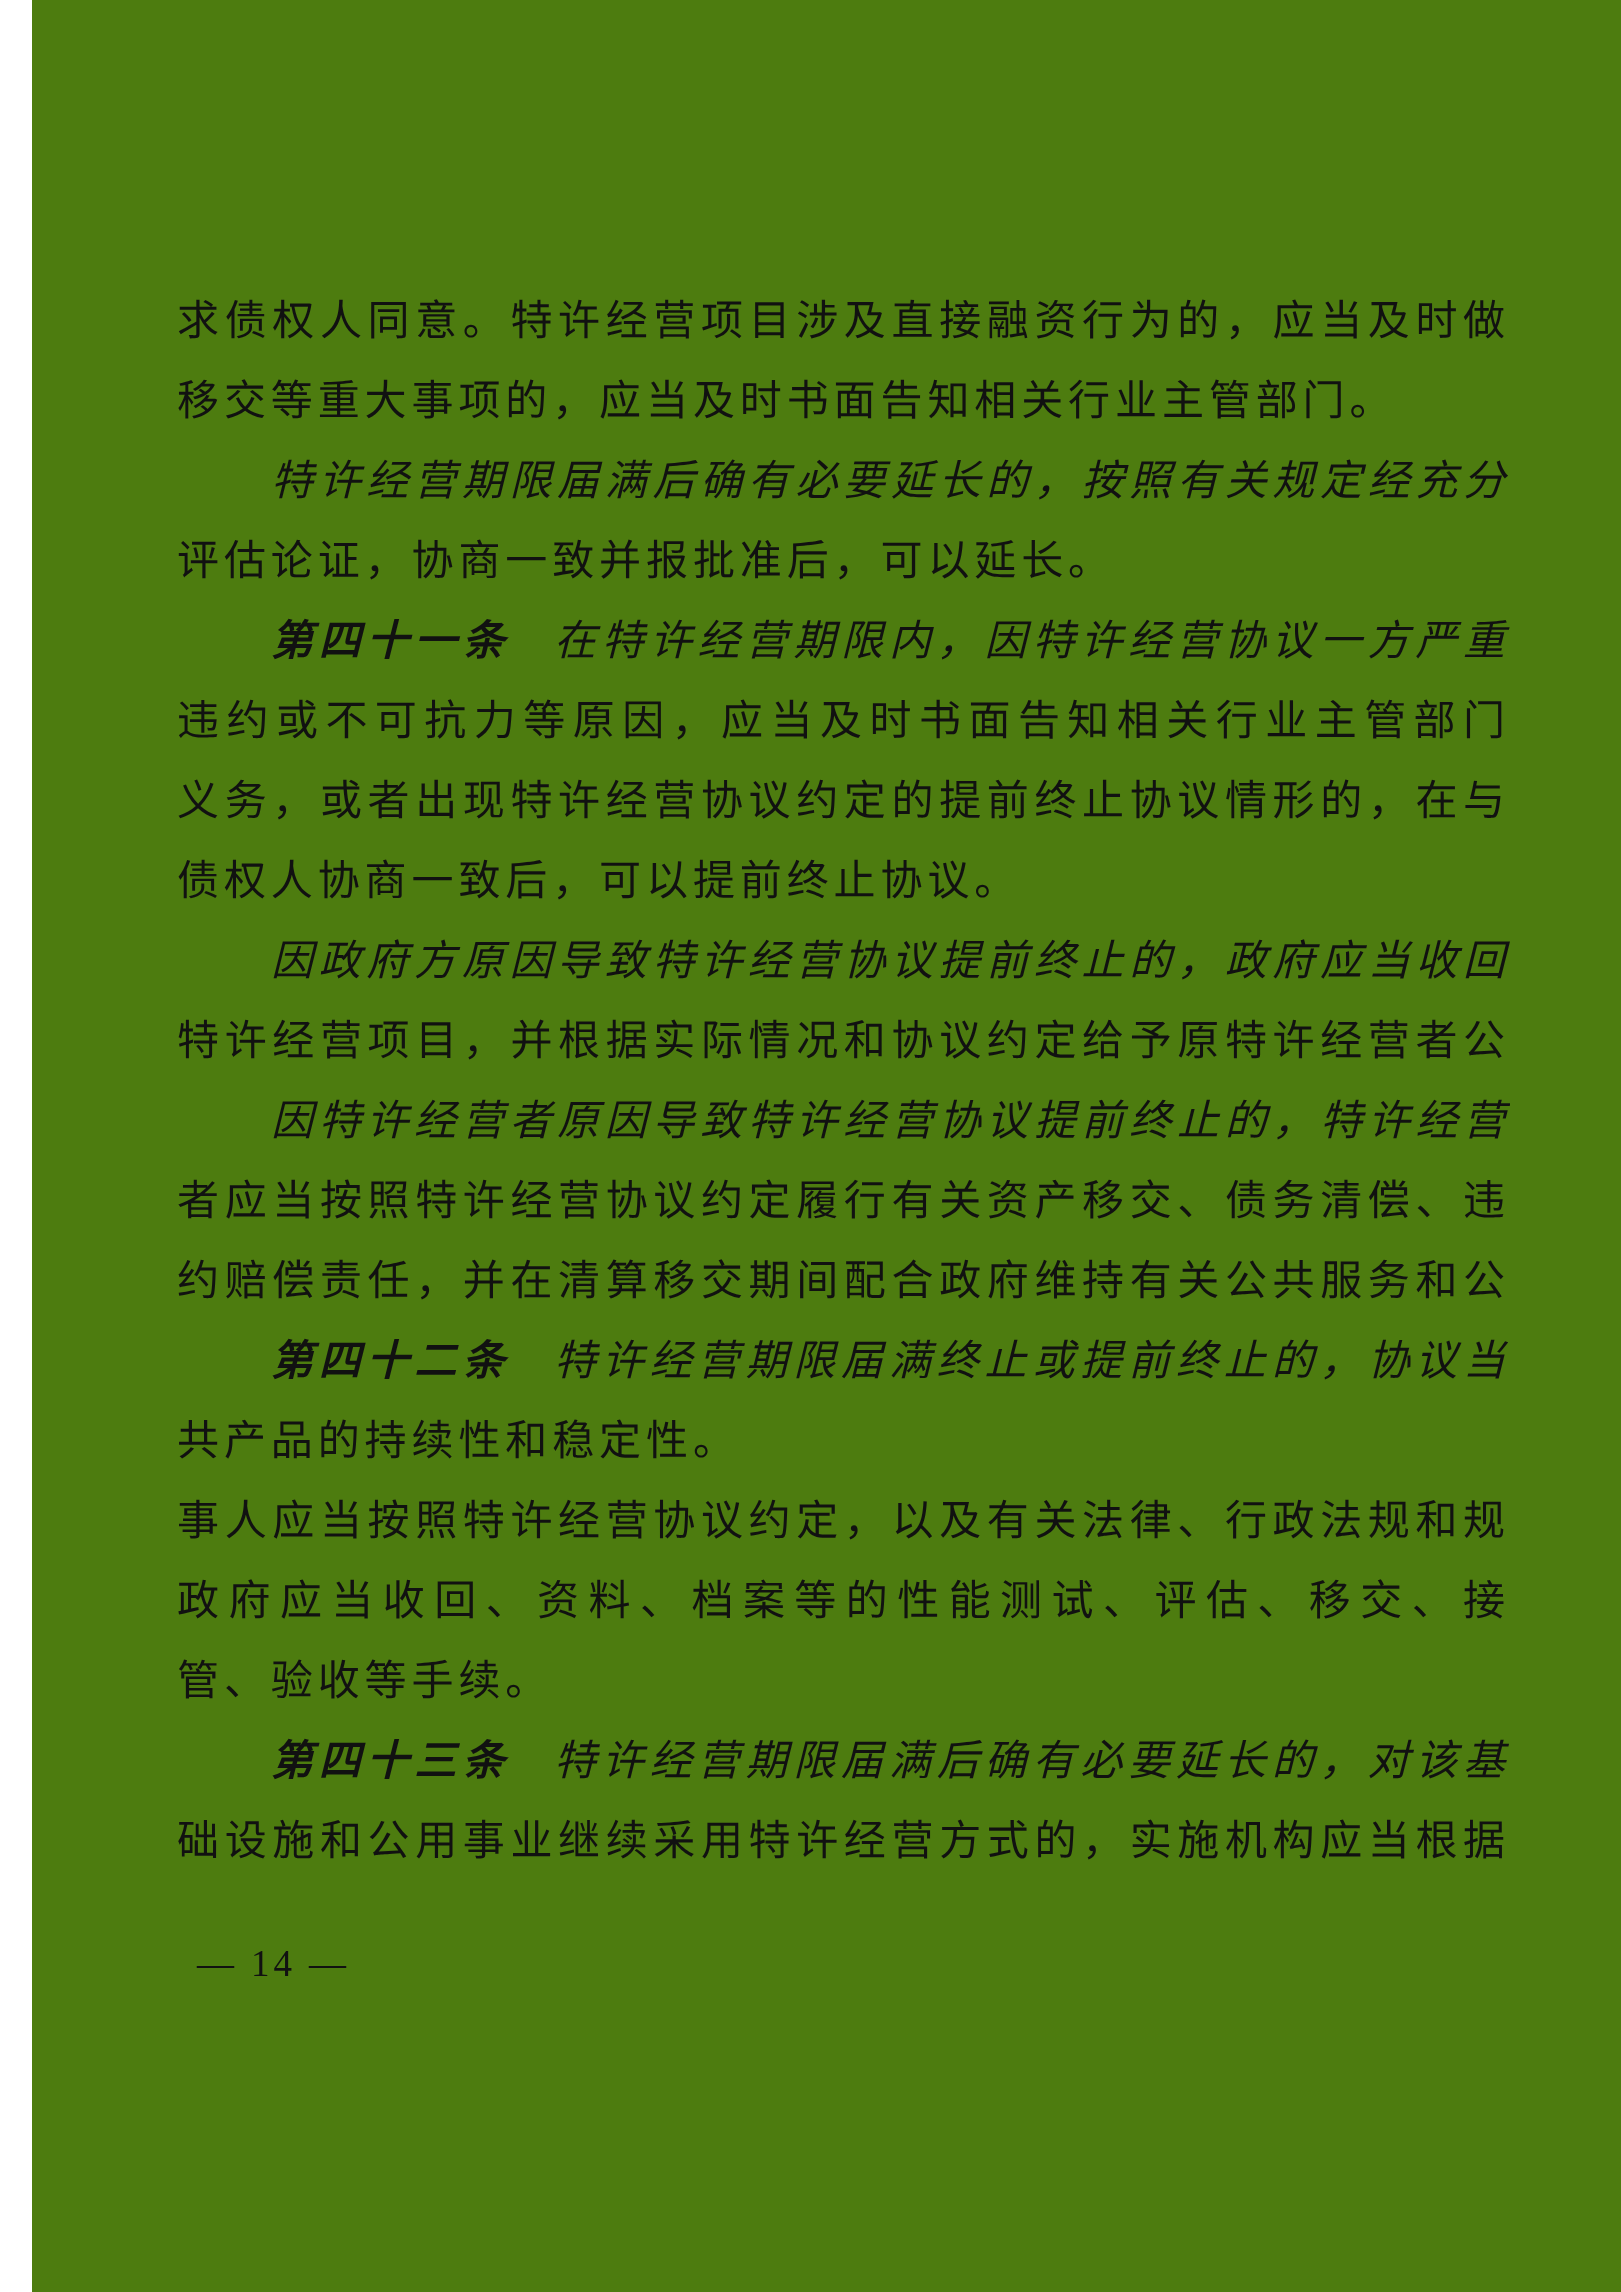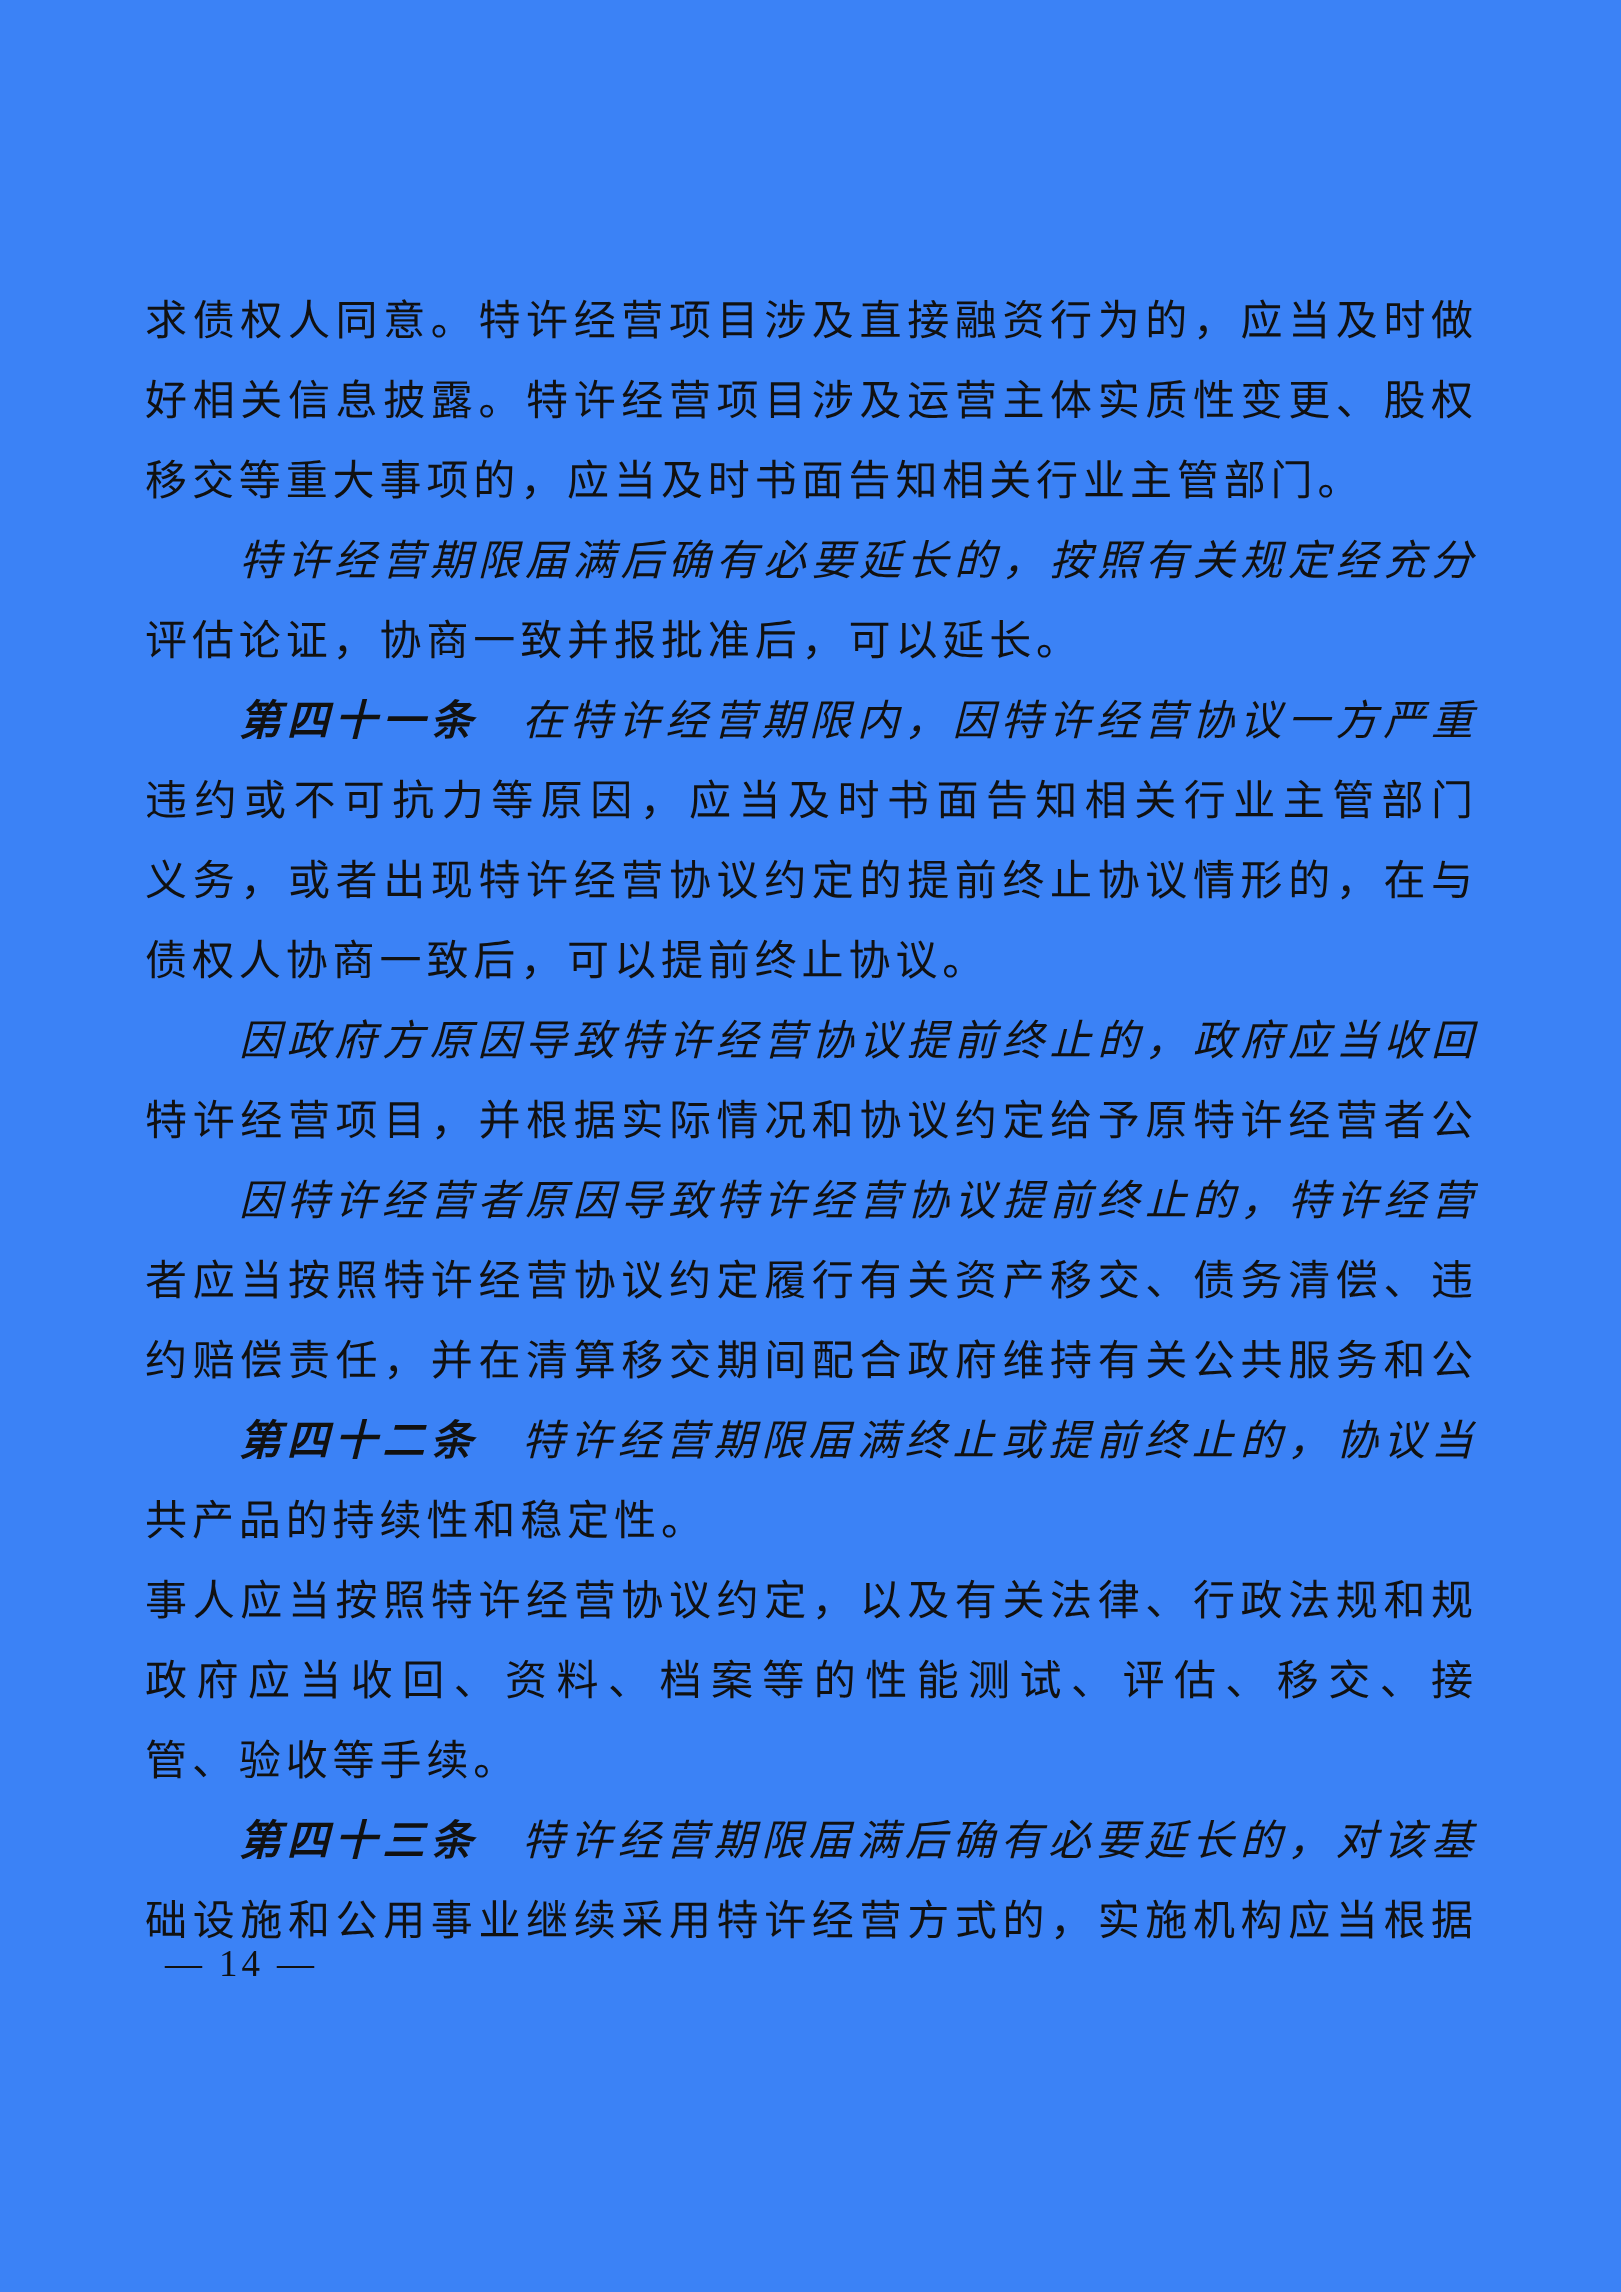--- a/index.html
+++ b/index.html
@@ -10,21 +10,22 @@
   body {
     width: 1621px;
     height: 2293px;
     position: relative;
     font-family: "Liberation Serif", "DejaVu Serif", serif;
     color: #111111;
   }
   .page {
     position: absolute;
     inset: 0;
-    background: #3b82f6;
+    background: #4d7c0f;
+    margin-left: 32px;
   }
   .content {
     position: absolute;
     left: 145px;
     top: 281px;
     width: 1333px;
   }
   .line {
     height: 80px;
     line-height: 80px;
@@ -60,24 +61,20 @@
 </head>
 <body>
 
 <div class="page">
   <div class="content" id="content">
   <div class="line j">
     
     <span class="line-text">求债权人同意。特许经营项目涉及直接融资行为的，应当及时做</span>
   </div>
 
-  <div class="line j">
-    
-    <span class="line-text">好相关信息披露。特许经营项目涉及运营主体实质性变更、股权</span>
-  </div>
 
   <div class="line">
     
     <span class="line-text">移交等重大事项的，应当及时书面告知相关行业主管部门。</span>
   </div>
 
   <div class="line j ind">
     
     <span class="line-text">特许经营期限届满后确有必要延长的，按照有关规定经充分</span>
   </div>

